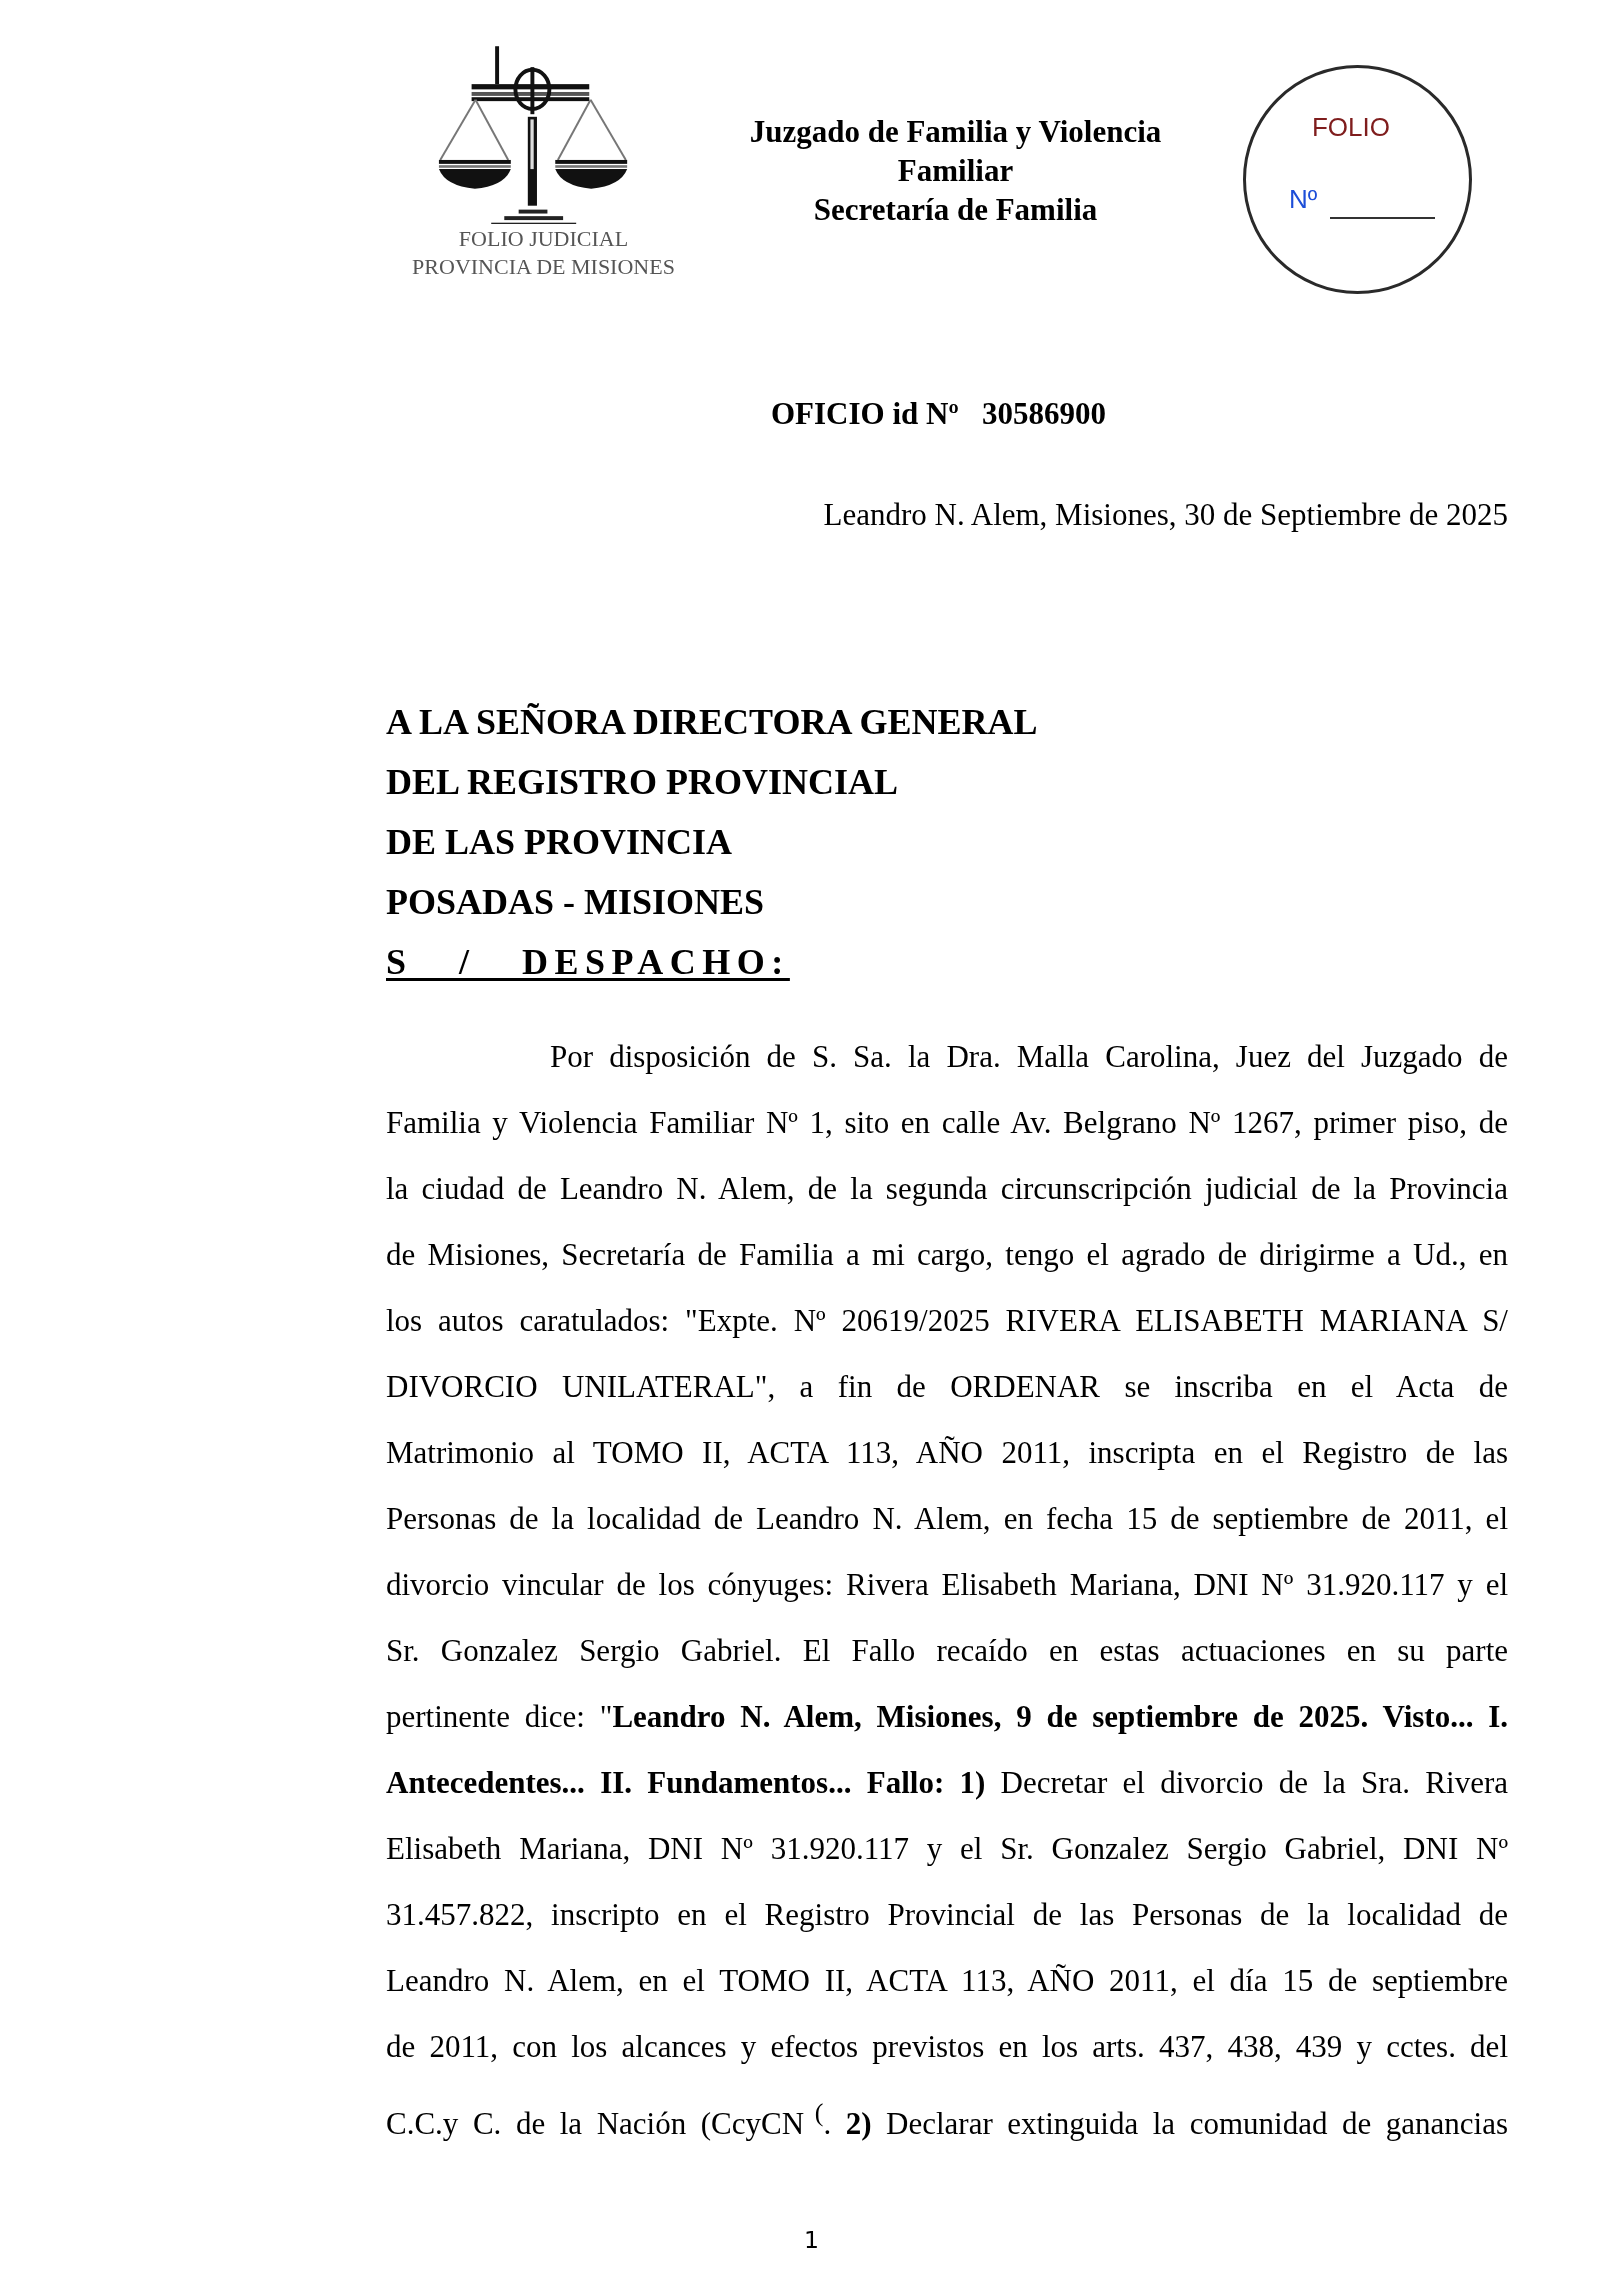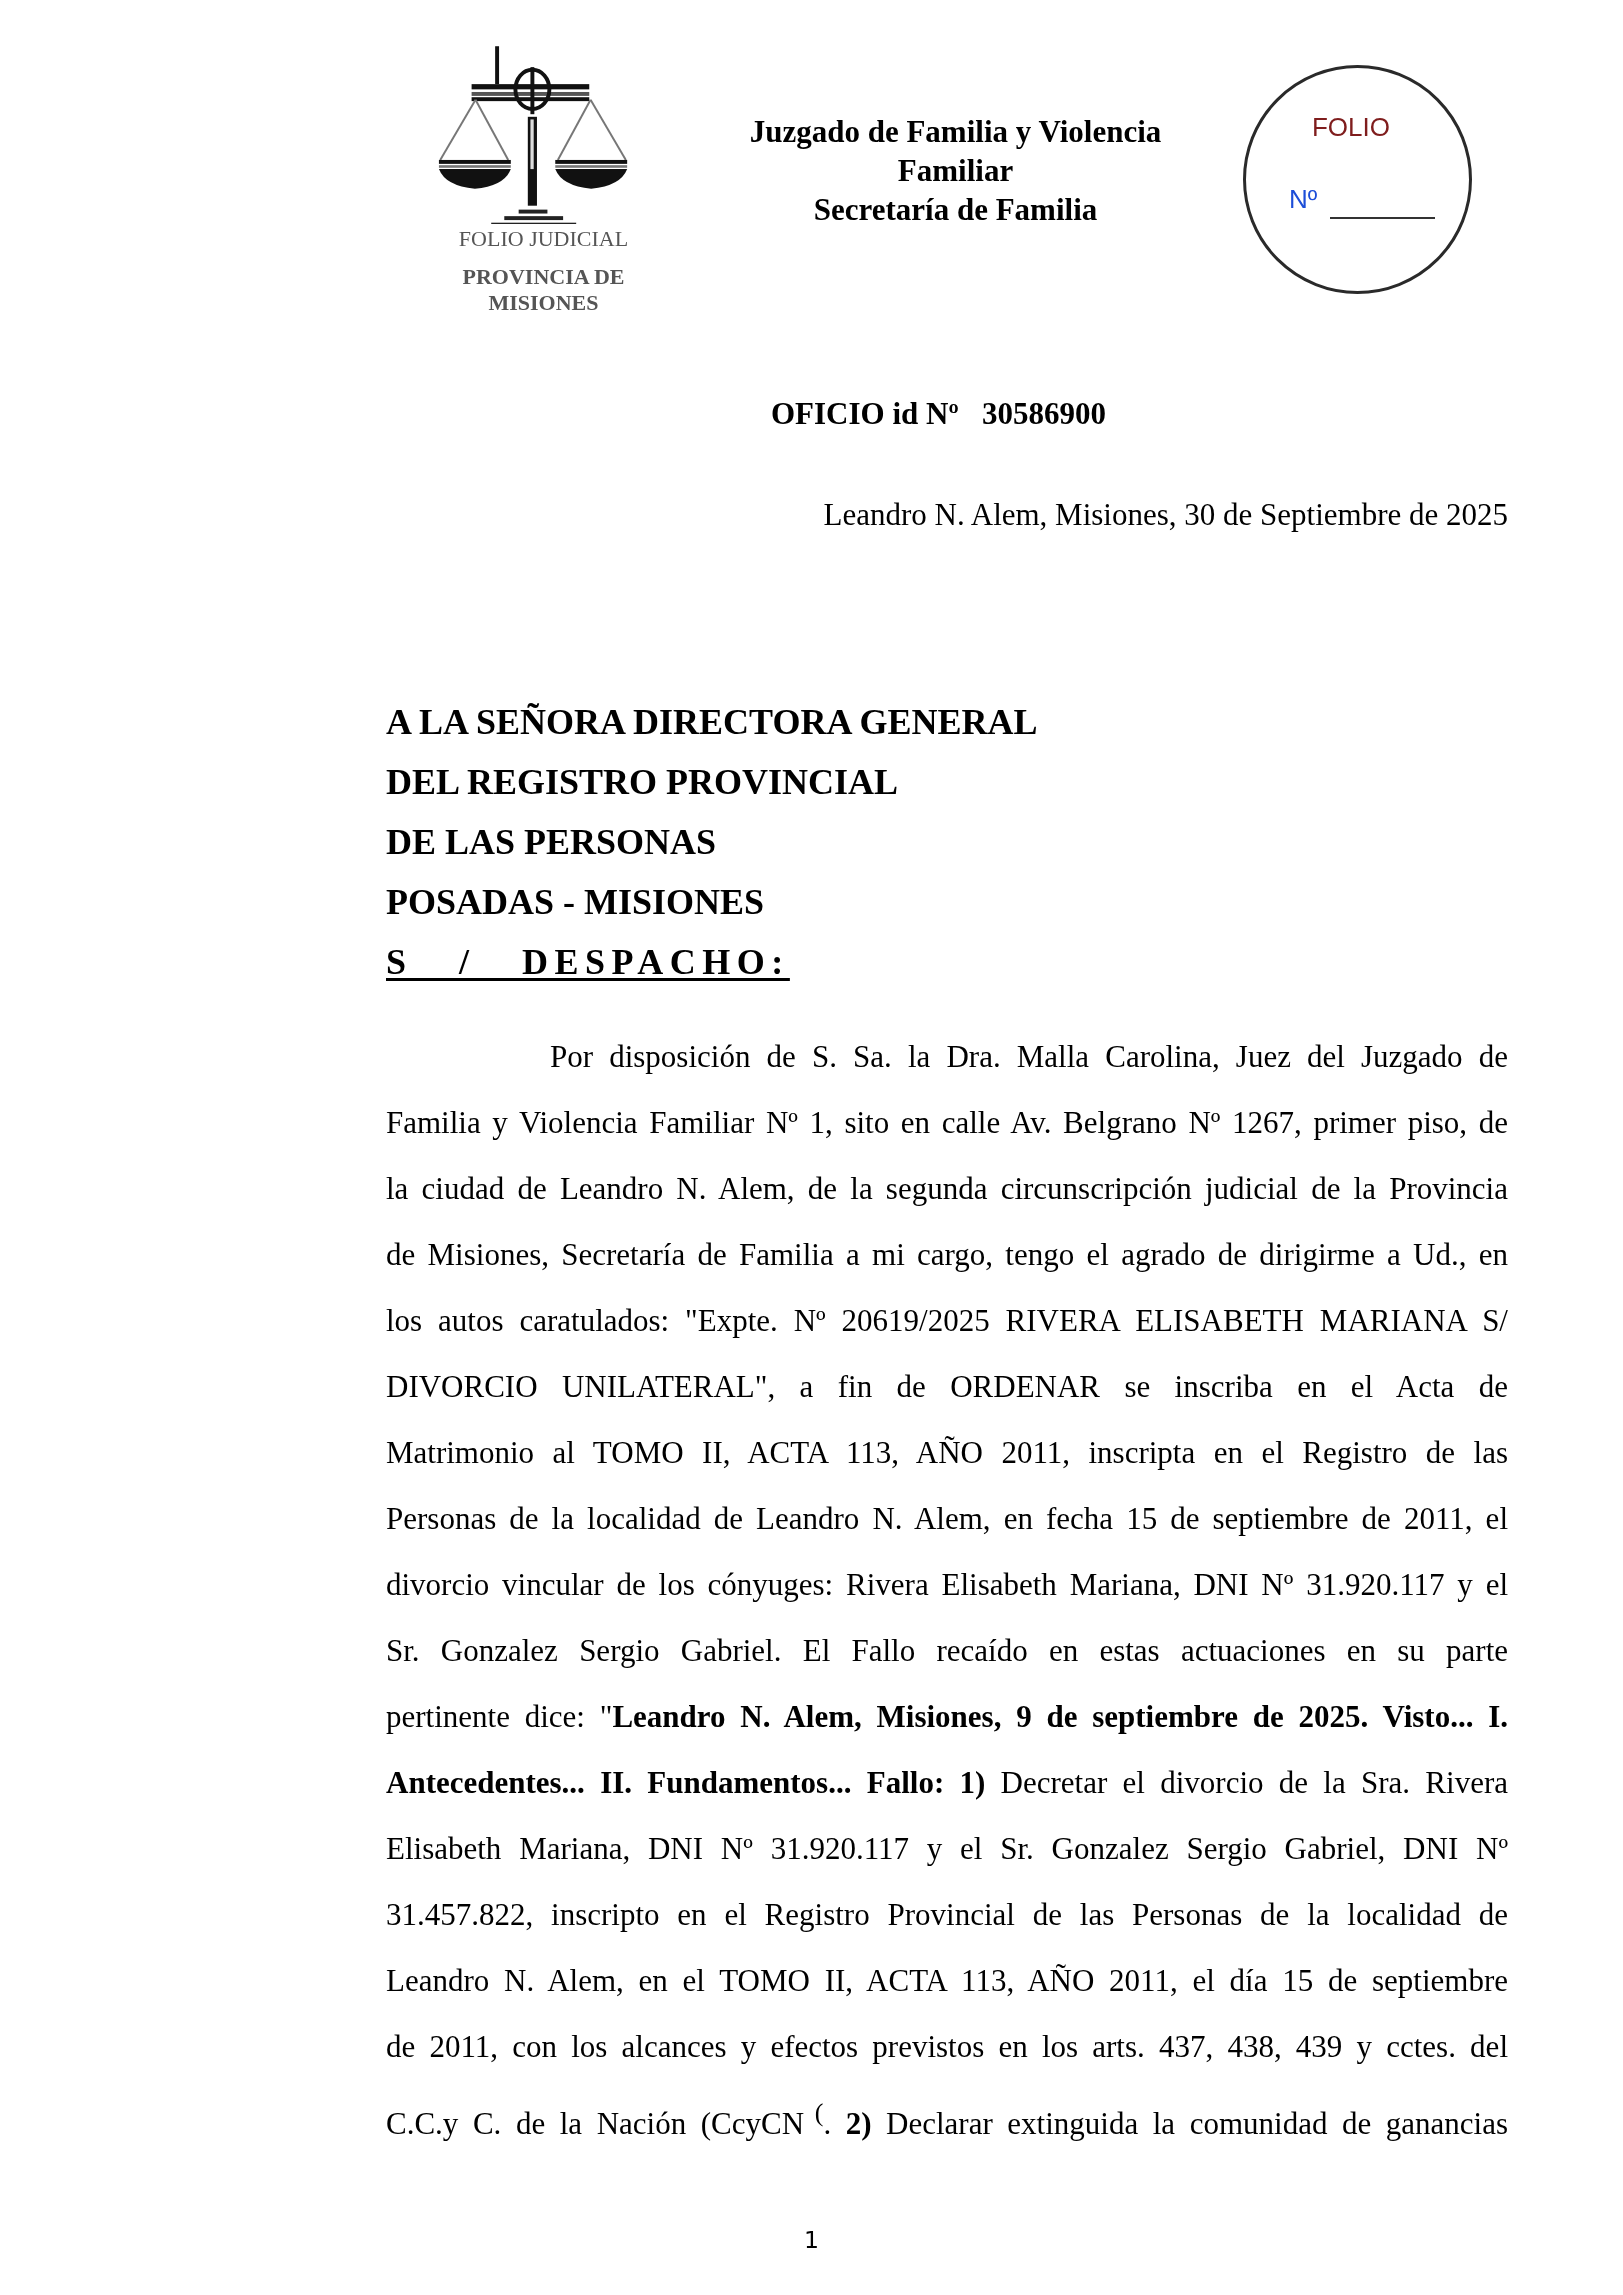--- a/index.html
+++ b/index.html
@@ -3,21 +3,21 @@
   <meta charset="utf-8">
   <style>
     html, body { margin: 0; padding: 0; background: #ffffff; }
     body { width: 1623px; height: 2295px; position: relative; overflow: hidden; color: #000; }
 
     
     #logo { position: absolute; left: 406px; top: 41px; width: 275px; height: 249px; }
     #logo svg { position: absolute; left: 0; top: 0; }
     .logo-text { position: absolute; left: 0; width: 275px; text-align: center; font-family: "Liberation Serif", "DejaVu Serif", serif; color: #555; letter-spacing: 0px; }
     #logo-line1 { top: 185px; font-size: 22px; }
-    #logo-line2 { top: 223px; font-size: 22px; font-weight: bold; }
+    #logo-line2 { top: 213px; font-size: 22px; }
 
     #court-header { position: absolute; left: 694px; top: 112px; width: 523px; text-align: center; font-family: "Liberation Serif", "DejaVu Serif", serif; font-size: 31px; line-height: 39px; }
     #court-header .b { font-weight: bold; }
 
     #folio { position: absolute; left: 1243px; top: 65px; width: 229px; height: 229px; border: 3.9px solid #2a2a2a; border-radius: 50%; box-sizing: border-box; }
     #folio-label { position: absolute; left: 0; width: 100%; top: 44px; text-align: center; font-family: "Liberation Sans", "DejaVu Sans", sans-serif; font-size: 26px; color: #7f1d1d; padding-right: 13px; box-sizing: border-box; }
     #folio-no { position: absolute; left: 43px; top: 116px; font-family: "Liberation Sans", "DejaVu Sans", sans-serif; font-size: 26px; color: #1d4ed8; }
     #folio-line { position: absolute; left: 84px; top: 149px; width: 105px; height: 0; border-top: 2.6px solid #333; }
 
     
@@ -89,21 +89,21 @@
   <div id="folio-line"></div>
 </div>
 
 <div id="oficio-title">OFICIO id Nº   30586900</div>
 
 <div id="date-line">Leandro N. Alem, Misiones, 30 de Septiembre de 2025</div>
 
 <div id="addressee">
   <div>A LA SEÑORA DIRECTORA GENERAL</div>
   <div>DEL REGISTRO PROVINCIAL</div>
-  <div>DE LAS PERSONAS</div>
+  <div>DE LAS PROVINCIA</div>
   <div>POSADAS - MISIONES</div>
   <div id="despacho">S   /   DESPACHO:</div>
 </div>
 
 <div id="body-text">
   <span class="line first">Por disposición de S. Sa. la Dra. Malla Carolina, Juez del Juzgado de</span>
   <span class="line">Familia y Violencia Familiar Nº 1, sito en calle Av. Belgrano Nº 1267, primer piso, de</span>
   <span class="line">la ciudad de Leandro N. Alem, de la segunda circunscripción judicial de la Provincia</span>
   <span class="line">de Misiones, Secretaría de Familia a mi cargo, tengo el agrado de dirigirme a Ud., en</span>
   <span class="line">los autos caratulados: "Expte. Nº 20619/2025 RIVERA ELISABETH MARIANA S/</span>

